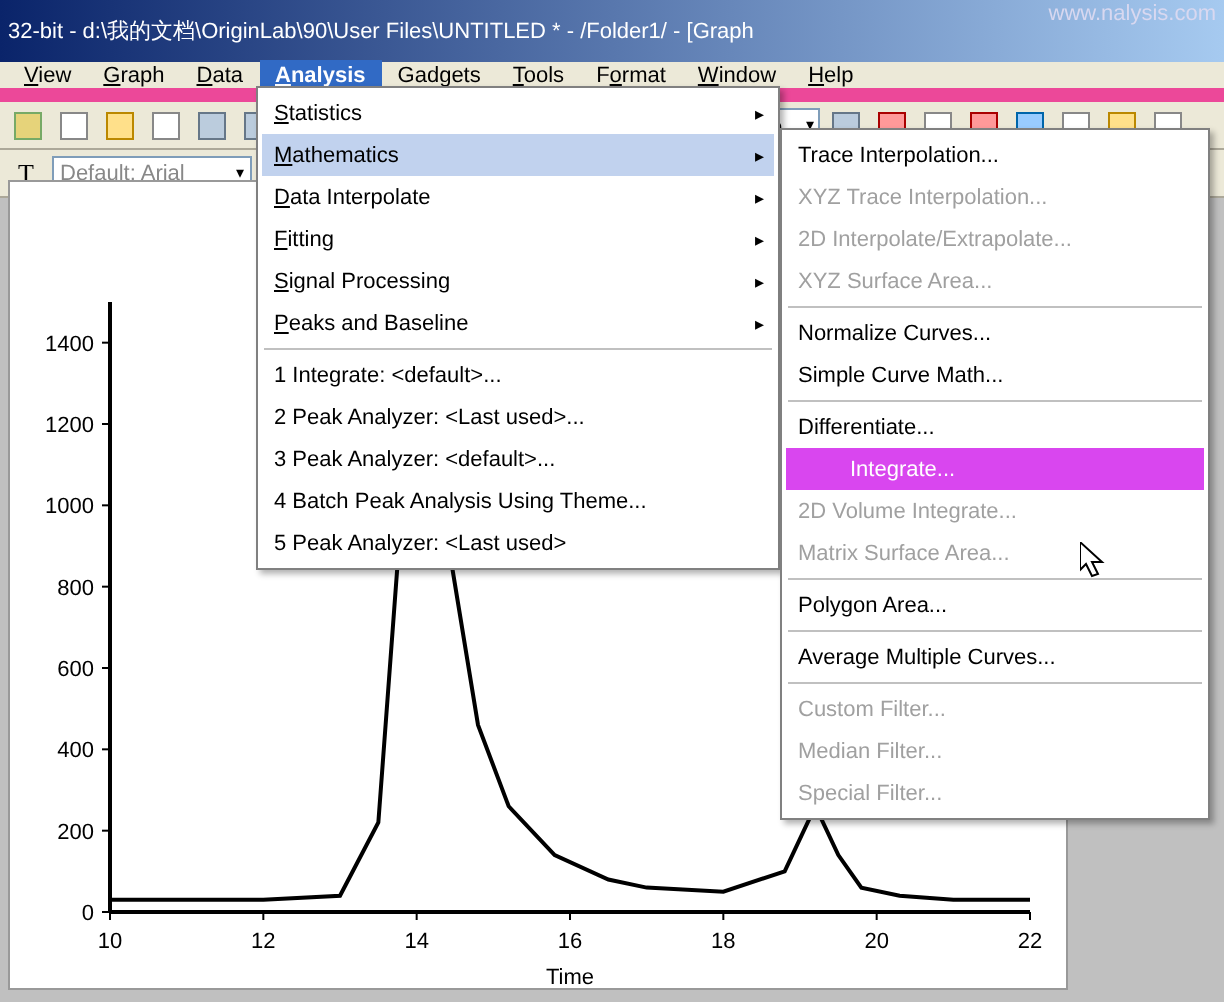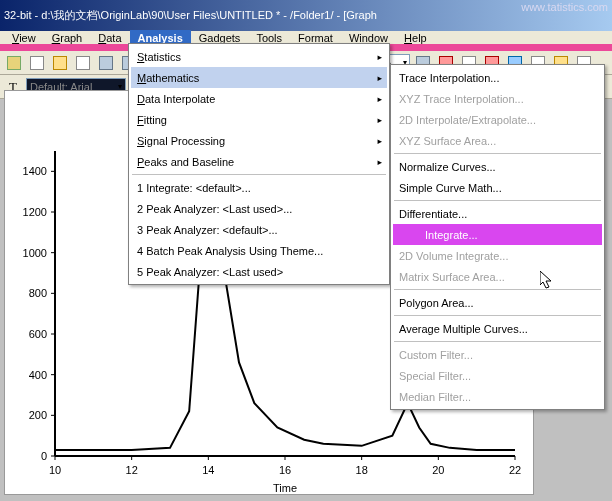--- a/index.html
+++ b/index.html
@@ -10,21 +10,21 @@
 .menubar .mi { padding: 2px 8px; cursor: default; }
 .menubar .mi u { text-decoration: underline; }
 .menubar .mi.open { background: #316ac5; color: #fff; font-weight: bold; }
 .toolbar { background: #ece9d8; height: 24px; display: flex; align-items: center; padding: 0 4px; gap: 3px; border-bottom: 1px solid #aca899; overflow: hidden; }
 .tbtn { width: 20px; height: 20px; border: 1px solid #ece9d8; display: flex; align-items: center; justify-content: center; font-size: 10px; }
 .sep { width: 1px; height: 18px; background: #aca899; margin: 0 2px; }
 .zoom { width: 44px; height: 18px; border: 1px solid #7f9db9; background: #fff; font-size: 11px; padding: 0 2px; display: flex; align-items: center; }
 .zoom::after { content: "▾"; margin-left: auto; font-size: 8px; }
 .fontbar { background: #ece9d8; height: 24px; display: flex; align-items: center; padding: 0 4px; gap: 4px; border-bottom: 1px solid #aca899; }
 .fontbar .fbtn { width: 18px; height: 20px; display: flex; align-items: center; justify-content: center; font-family: "Times New Roman", serif; font-size: 13px; }
-.fontbox { width: 100px; height: 18px; border: 1px solid #7f9db9; background: #0f172a; padding: 0 3px; display: flex; align-items: center; color: #888; }
+.fontbox { width: 100px; height: 18px; border: 1px solid #7f9db9; background: #ffffff; padding: 0 3px; display: flex; align-items: center; color: #888; }
 .fontbox::after { content: "▾"; margin-left: auto; font-size: 8px; color: #000; }
 
 .chartarea { position: absolute; left: 4px; top: 90px; width: 530px; height: 405px; background: #fff; border: 1px solid #999; }
 svg.plot { position: absolute; left: 0; top: 0; }
 
 .dropdown { position: absolute; background: #fff; border: 1px solid #808080; box-shadow: 2px 2px 3px rgba(0,0,0,0.3); padding: 2px; }
 .dropdown .item { height: 21px; display: flex; align-items: center; padding: 0 18px 0 6px; cursor: default; white-space: nowrap; position: relative; }
 .dropdown .item u { text-decoration: underline; }
 .dropdown .item.hl { background: #c1d2ee; }
 .dropdown .item.sel { background: #d946ef; color: #fff; padding-left: 32px; }
@@ -267,24 +267,24 @@
     </div>
   <hr>
   <div class="item">
       <span>Average Multiple Curves...</span>
     </div>
   <hr>
   <div class="item dis">
       <span>Custom Filter...</span>
     </div>
   <div class="item dis">
+      <span>Median Filter...</span>
+    </div>
+  <div class="item dis">
       <span>Special Filter...</span>
     </div>
-  <div class="item dis">
-      <span>Median Filter...</span>
-    </div>
-</div>
-
-<div style="position:absolute; right:4px; top:1px; color:#d8d8f0; font-size:11px;">www.tatistics.com</div>
+</div>
+
+<div style="position:absolute; right:4px; top:1px; color:#d8d8f0; font-size:11px;">www.nalysis.com</div>
 
 <svg class="cursor-arrow" style="left:540px; top:271px;" width="16" height="20">
   <path d="M0,0 L0,14 L3,11 L6,17 L9,16 L6,10 L11,10 Z" fill="#fff" stroke="#000" stroke-width="1"></path>
 </svg>
 
 </body></html>

